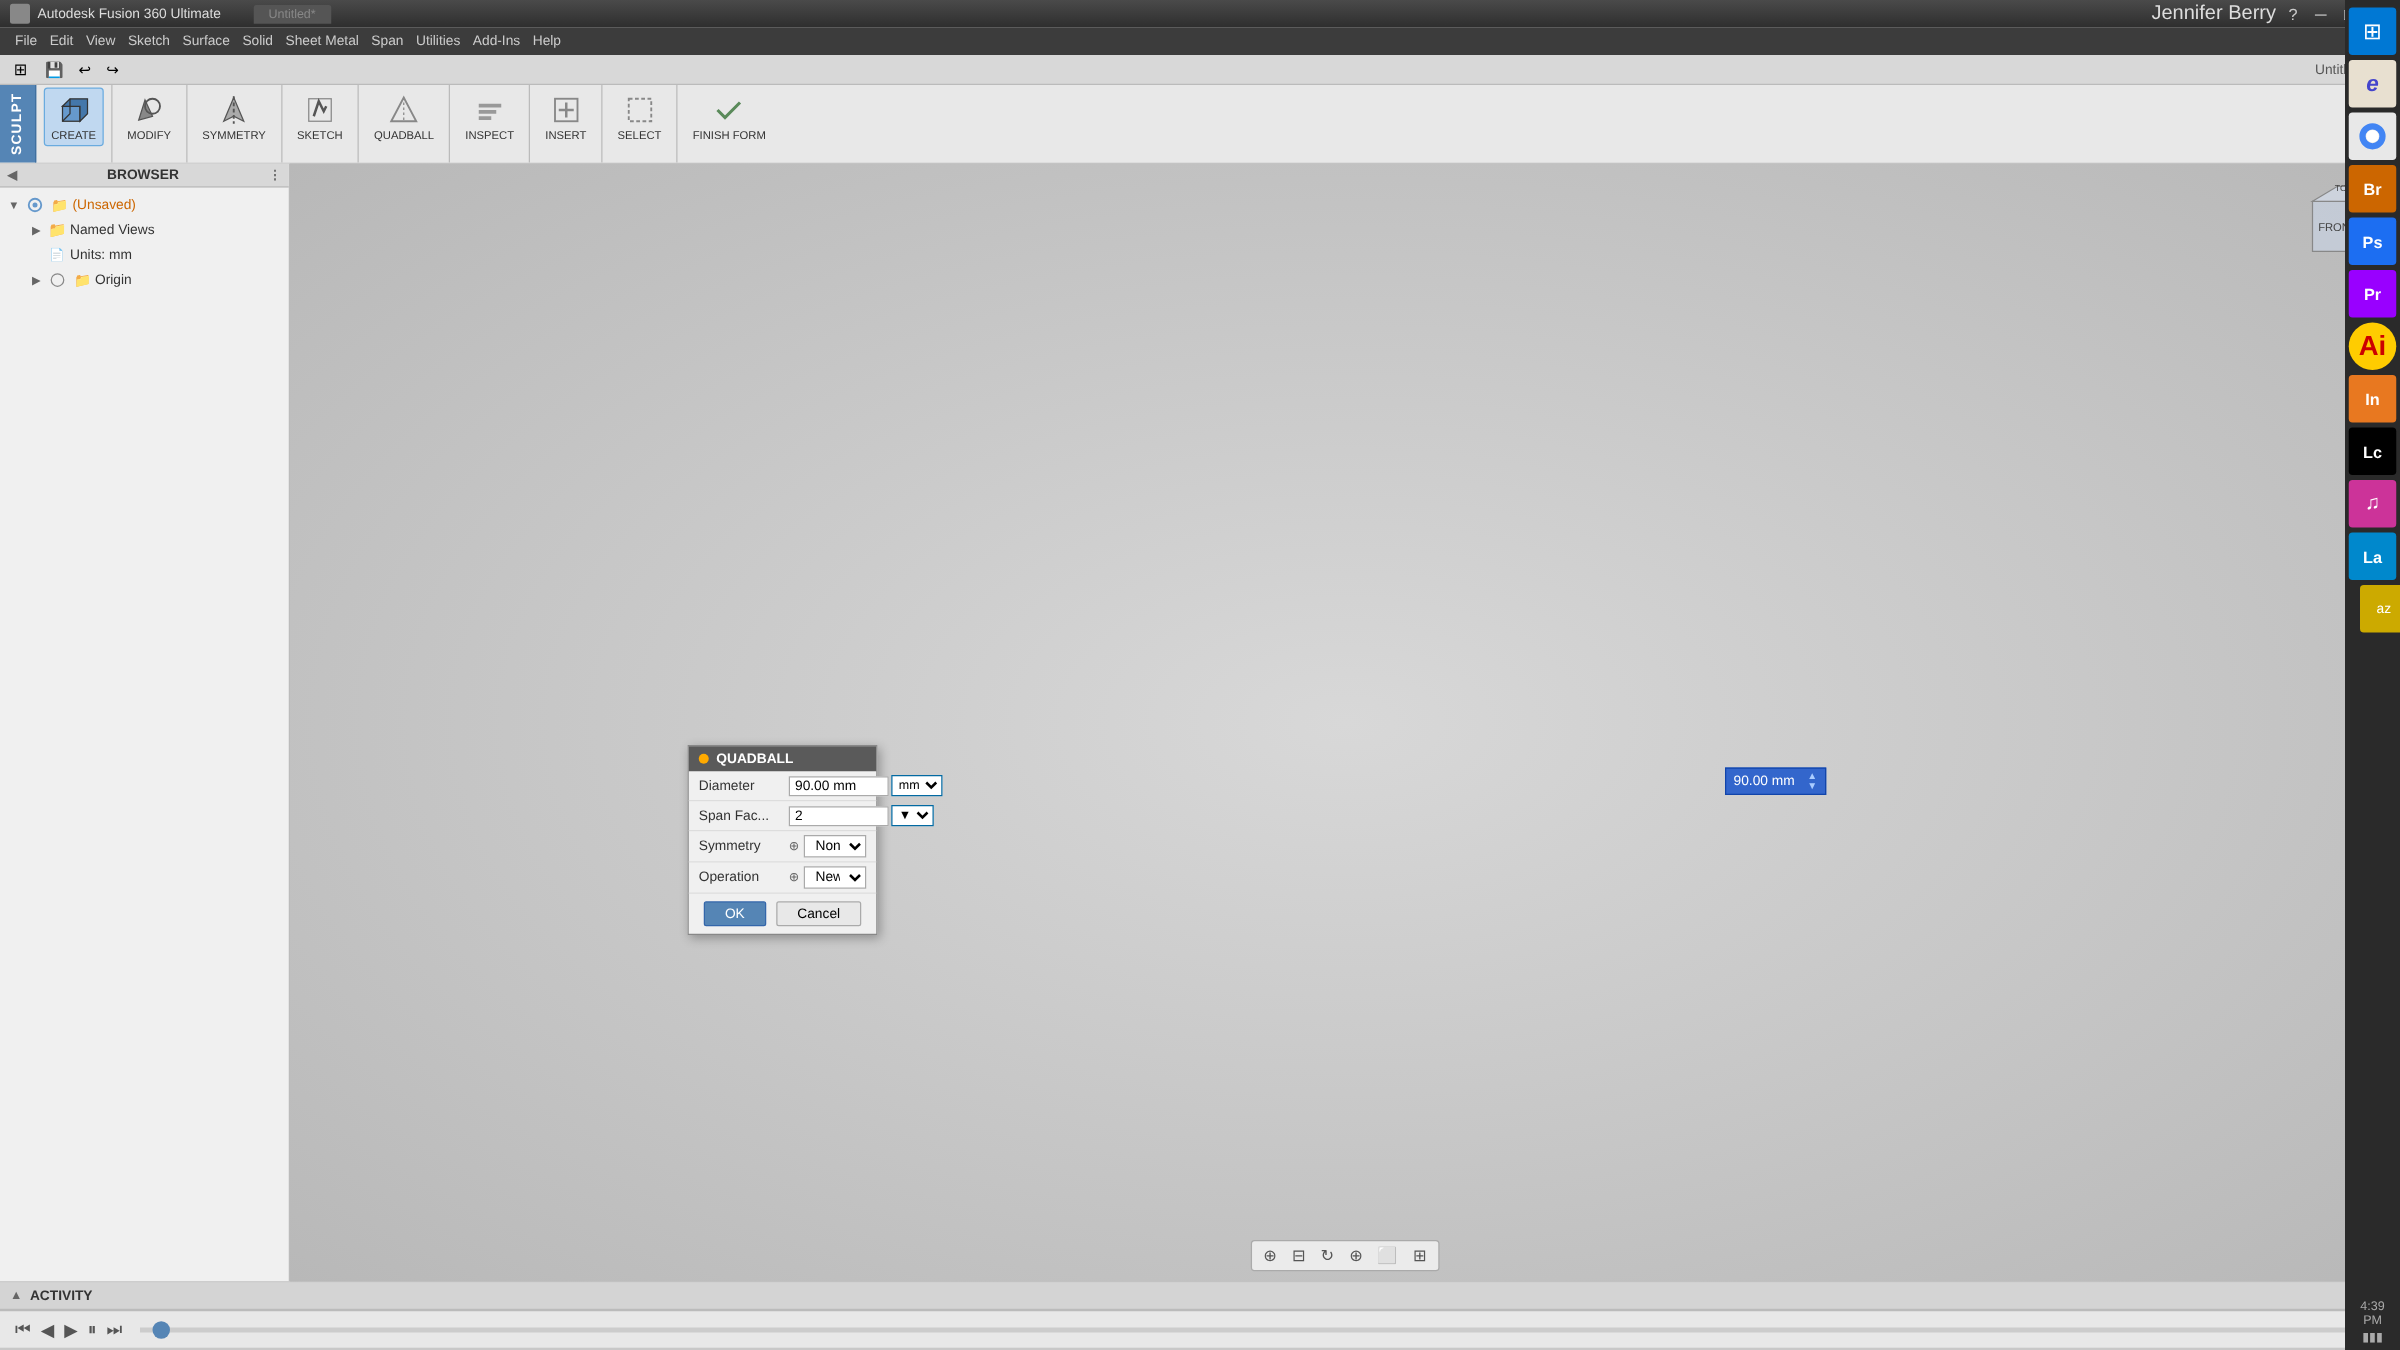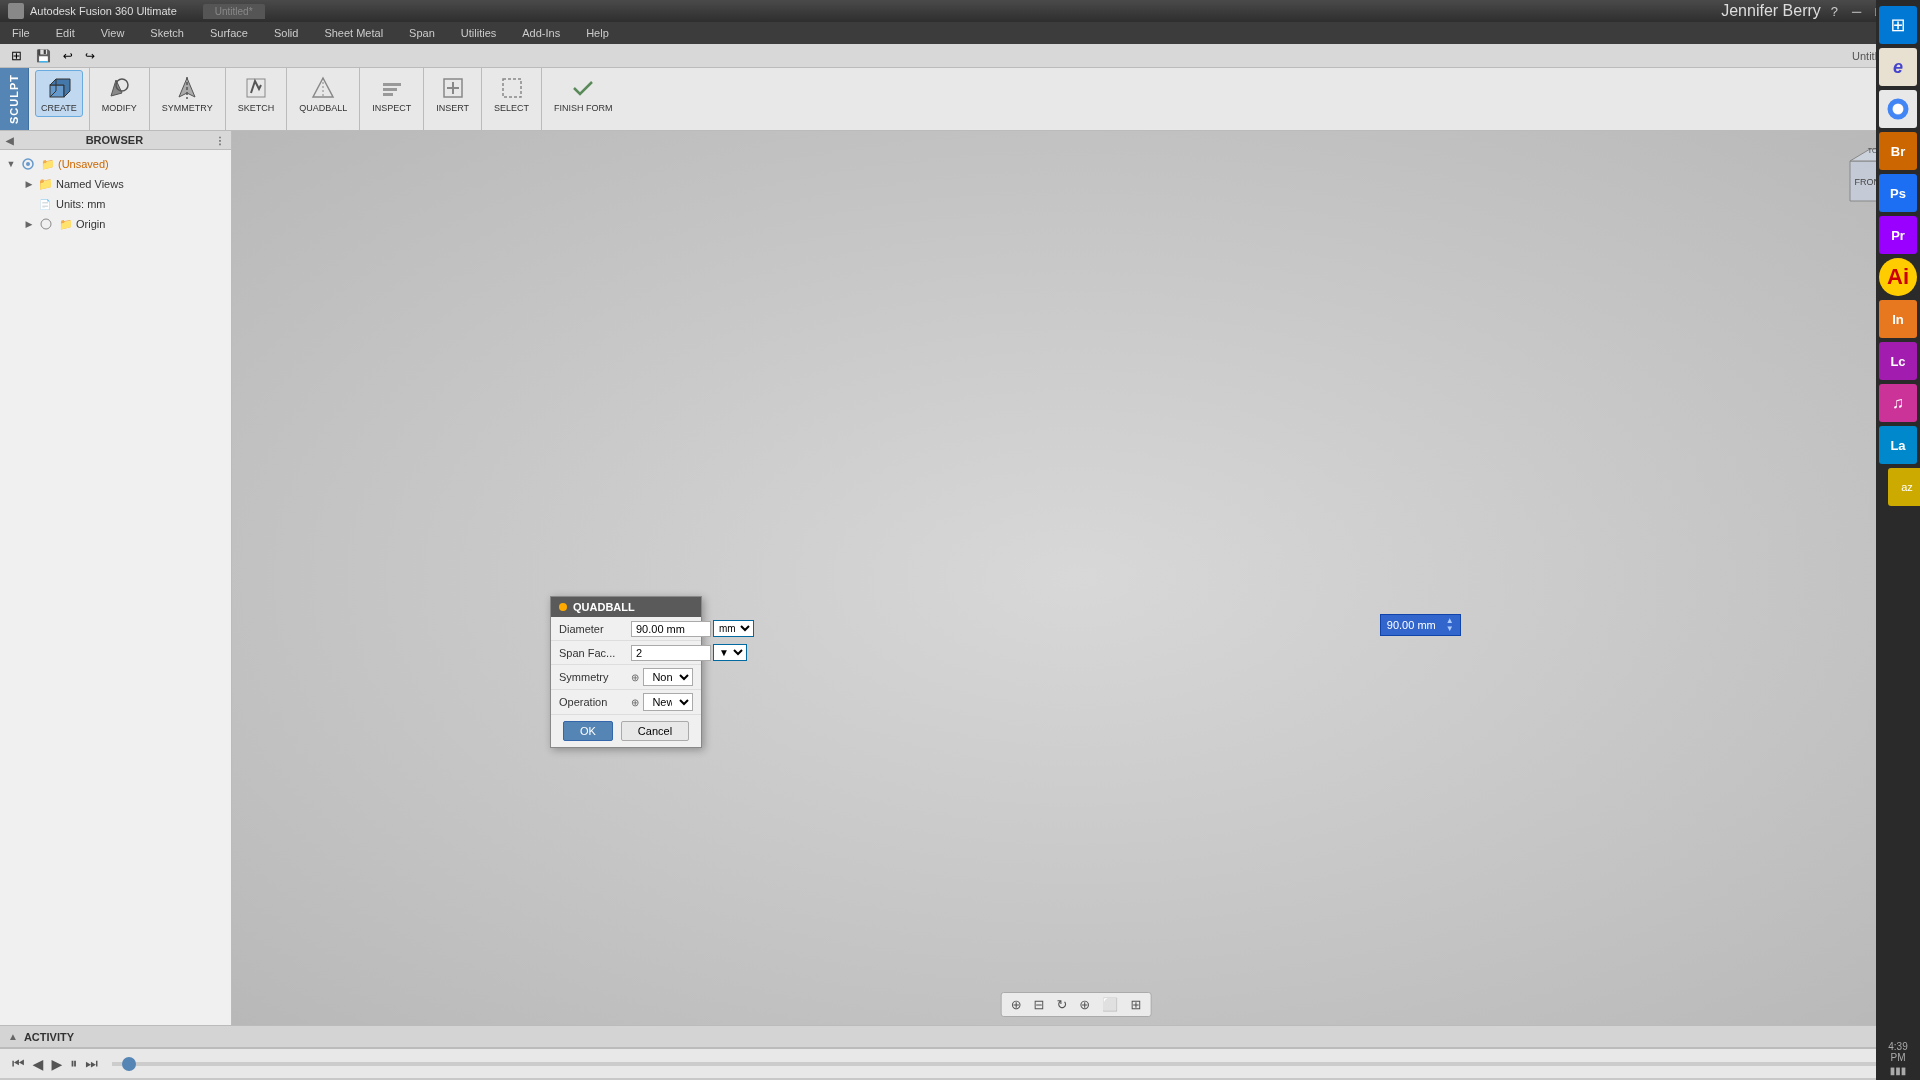--- a/index.html
+++ b/index.html
@@ -12,21 +12,21 @@
       padding: 0 8px; color: #ddd; font-size: 11px;
     }
     #titlebar-left { display: flex; align-items: center; gap: 6px; }
     #titlebar-right { display: flex; align-items: center; gap: 6px; }
     .titlebar-btn { color: #ccc; cursor: pointer; font-size: 13px; padding: 0 4px; }
     .title-icon { width: 16px; height: 16px; background: #888; border-radius: 2px; display: inline-block; }
 
     
     #menubar {
       width: 100%; height: 22px; background: #3c3c3c;
-      display: flex; align-items: center; padding: 0 8px; gap: 18px; color: #ccc; font-size: 11px;
+      display: flex; align-items: center; padding: 0 8px; gap: 2px; color: #ccc; font-size: 11px;
     }
     .menu-item { cursor: pointer; padding: 2px 4px; }
 
     
     #toolbar-container {
       width: 100%; background: #e8e8e8; border-bottom: 1px solid #bbb;
       display: flex; flex-direction: column;
     }
 
     .toolbar-section {
@@ -215,21 +215,21 @@
         <circle cx="14" cy="14" r="8" fill="none" stroke="#4285f4" stroke-width="5"></circle>
         <circle cx="14" cy="14" r="5" fill="white"></circle>
         <path d="M14 6 L22 20 L6 20 Z" fill="none"></path>
       </svg>
   </div>
   <div class="right-icon" style="background:#cc6600; color:white; font-size:13px; font-weight:bold;">Br</div>
   <div class="right-icon" style="background:#1c6ef2; color:white; font-size:13px; font-weight:bold;">Ps</div>
   <div class="right-icon" style="background:#9900ff; color:white; font-size:13px; font-weight:bold;">Pr</div>
   <div class="right-icon ai-icon">Ai</div>
   <div class="right-icon" style="background:#e87820; color:white; font-size:13px; font-weight:bold;">In</div>
-  <div class="right-icon" style="background:#a21caf; color:white; font-size:13px; font-weight:bold;">Lc</div>
+  <div class="right-icon" style="background:#000000; color:white; font-size:13px; font-weight:bold;">Lc</div>
   <div class="right-icon" style="background:#cc3399; color:white; font-size:16px;">♫</div>
   <div class="right-icon" style="background:#0088cc; color:white; font-size:13px; font-weight:bold;">La</div>
   <div class="right-icon" style="background:#ccaa00; color:white; font-size:11px;margin-left:20px;">az</div>
   <div style="flex:1"></div>
   <div style="color:#aaa; font-size:10px; padding:4px; text-align:center;">
     <div>4:39 PM</div>
     <div style="margin-top:2px;">▮▮▮</div>
   </div>
 </div>
 

